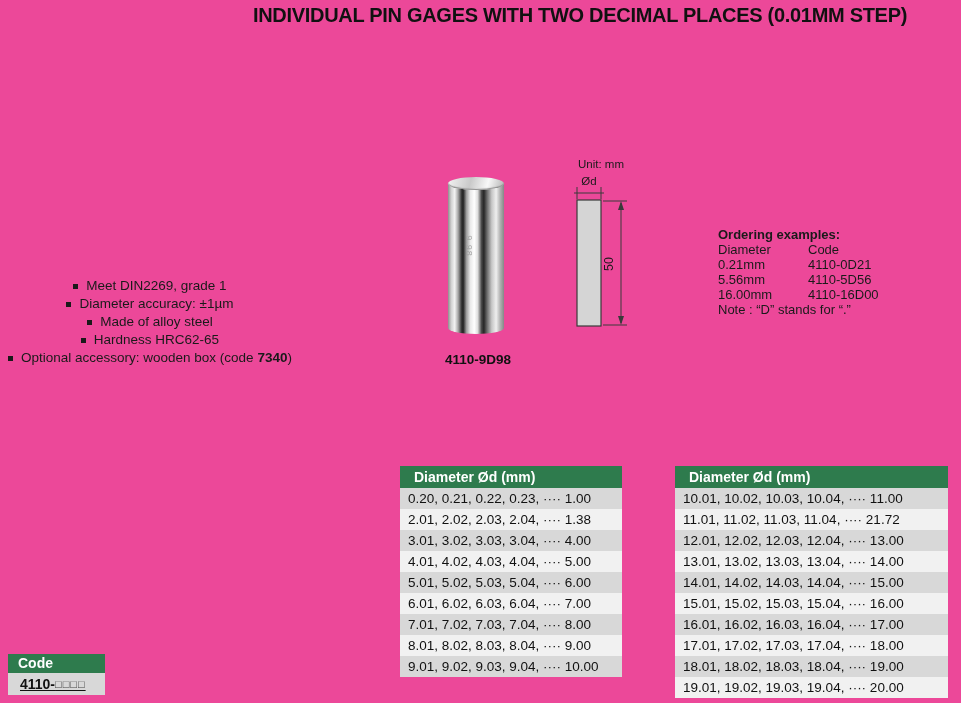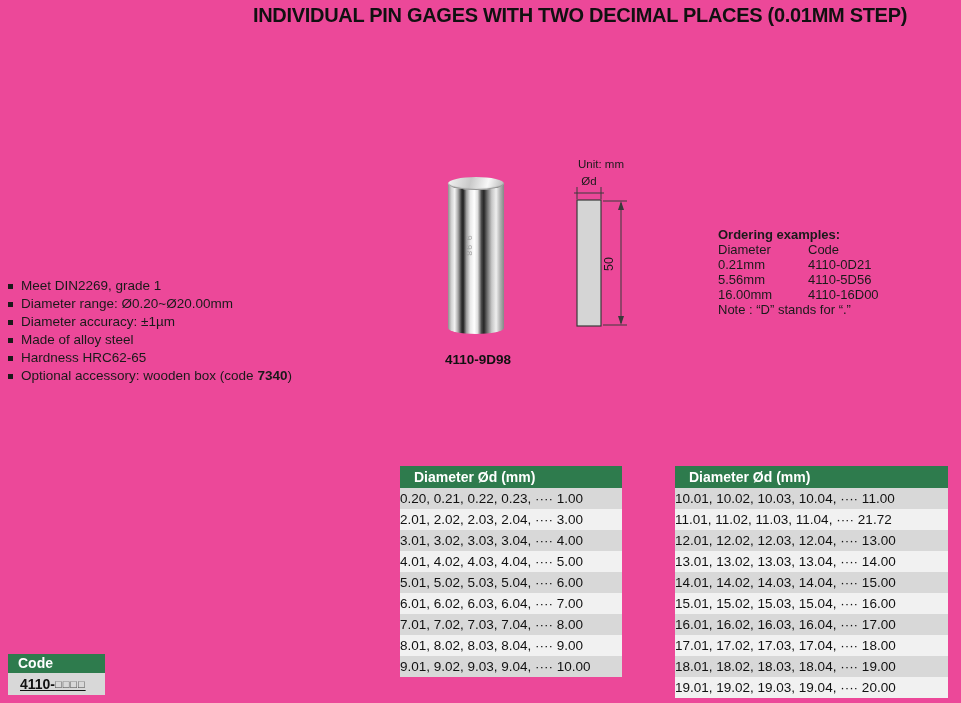--- a/index.html
+++ b/index.html
@@ -6,21 +6,21 @@
   .page {
     position:relative; width:961px; height:703px; background:#ec4899;
     font-family:"Liberation Sans", sans-serif; color:#1a1a1a; overflow:hidden;
   }
   .title {
     position:absolute; left:195px; top:4px; width:770px; text-align:center;
     font-size:20px; font-weight:bold; letter-spacing:-0.3px; color:#111;
   }
   
   .features { position:absolute; left:8px; top:277px; }
-  .feature-item { display:flex; font-size:13.5px; line-height:18px; color:#1a1a1a; }
+  .feature-item { display:flex; font-size:13.5px; line-height:18px; color:#1a1a1a;justify-content:center; }
   .bullet { flex:none; width:5px; height:5px; background:#1a1a1a; margin:7px 8px 0 0; }
   .feature-item b { font-weight:bold; }
   
   .pin-top {
     position:absolute; left:448px; top:177px; width:56px; height:13px; border-radius:50%;
     background:linear-gradient(105deg,#f2f2f2,#c9c9c9 40%,#f8f8f8 70%,#b2b2b2);
     box-shadow: inset 0 -1px 1px #8f8f8f; z-index:2;
   }
   .pin-body {
     position:absolute; left:448px; top:183px; width:56px; height:151px;
@@ -45,21 +45,21 @@
   .ordering { position:absolute; left:718px; top:227px; font-size:13px; line-height:15px; }
   .ordering-heading { font-weight:bold; }
   .ord-col1 { display:inline-block; width:90px; }
   
   .dtable { position:absolute; top:466px; }
   .dtable-header {
     height:22px; line-height:22px; background:var(--green); color:#ffffff;
     font-size:14px; font-weight:bold; padding-left:14px;
   }
   .dtable-row {
-    height:21px; line-height:21px; font-size:13.5px; 
+    height:21px; line-height:21px; font-size:13.5px; padding-left:8px;
     background:#f1f1f1; color:#111; white-space:nowrap;
   }
   .dtable-row:nth-child(even) { background:#d8d8d8; }
   .dtable-left  { left:400px; width:222px; }
   .dtable-right { left:675px; width:273px; }
   
   .code-box { position:absolute; left:8px; top:654px; width:97px; }
   .code-header {
     height:19px; line-height:19px; background:var(--green); color:#ffffff;
     font-size:14px; font-weight:bold; padding-left:10px;
@@ -74,24 +74,20 @@
 <body>
 
 <div class="page" style="--green:#2e7b4d;">
 
   <div class="title">INDIVIDUAL PIN GAGES WITH TWO DECIMAL PLACES (0.01MM STEP)</div>
 
   <div class="features">
     <div class="feature-item">
       <span class="bullet"></span>
       <span><span>Meet DIN2269, grade 1</span><b></b><span></span></span>
-    </div>
-    <div class="feature-item">
-      <span class="bullet"></span>
-      <span><span>Diameter range: Ø0.20~Ø20.00mm</span><b></b><span></span></span>
     </div>
     <div class="feature-item">
       <span class="bullet"></span>
       <span><span>Diameter accuracy: ±1µm</span><b></b><span></span></span>
     </div>
     <div class="feature-item">
       <span class="bullet"></span>
       <span><span>Made of alloy steel</span><b></b><span></span></span>
     </div>
     <div class="feature-item">
@@ -142,21 +138,21 @@
     </div>
     <div>
       <span class="ord-col1">16.00mm</span><span>4110-16D00</span>
     </div>
     <div>Note : “D” stands for “.”</div>
   </div>
 
   <div class="dtable dtable-left">
     <div class="dtable-header">Diameter Ød (mm)</div>
     <div class="dtable-row">0.20, 0.21, 0.22, 0.23, ···· 1.00</div>
-    <div class="dtable-row">2.01, 2.02, 2.03, 2.04, ···· 3.00</div>
+    <div class="dtable-row">2.01, 2.02, 2.03, 2.04, ···· 1.38</div>
     <div class="dtable-row">3.01, 3.02, 3.03, 3.04, ···· 4.00</div>
     <div class="dtable-row">4.01, 4.02, 4.03, 4.04, ···· 5.00</div>
     <div class="dtable-row">5.01, 5.02, 5.03, 5.04, ···· 6.00</div>
     <div class="dtable-row">6.01, 6.02, 6.03, 6.04, ···· 7.00</div>
     <div class="dtable-row">7.01, 7.02, 7.03, 7.04, ···· 8.00</div>
     <div class="dtable-row">8.01, 8.02, 8.03, 8.04, ···· 9.00</div>
     <div class="dtable-row">9.01, 9.02, 9.03, 9.04, ···· 10.00</div>
   </div>
 
   <div class="dtable dtable-right">

